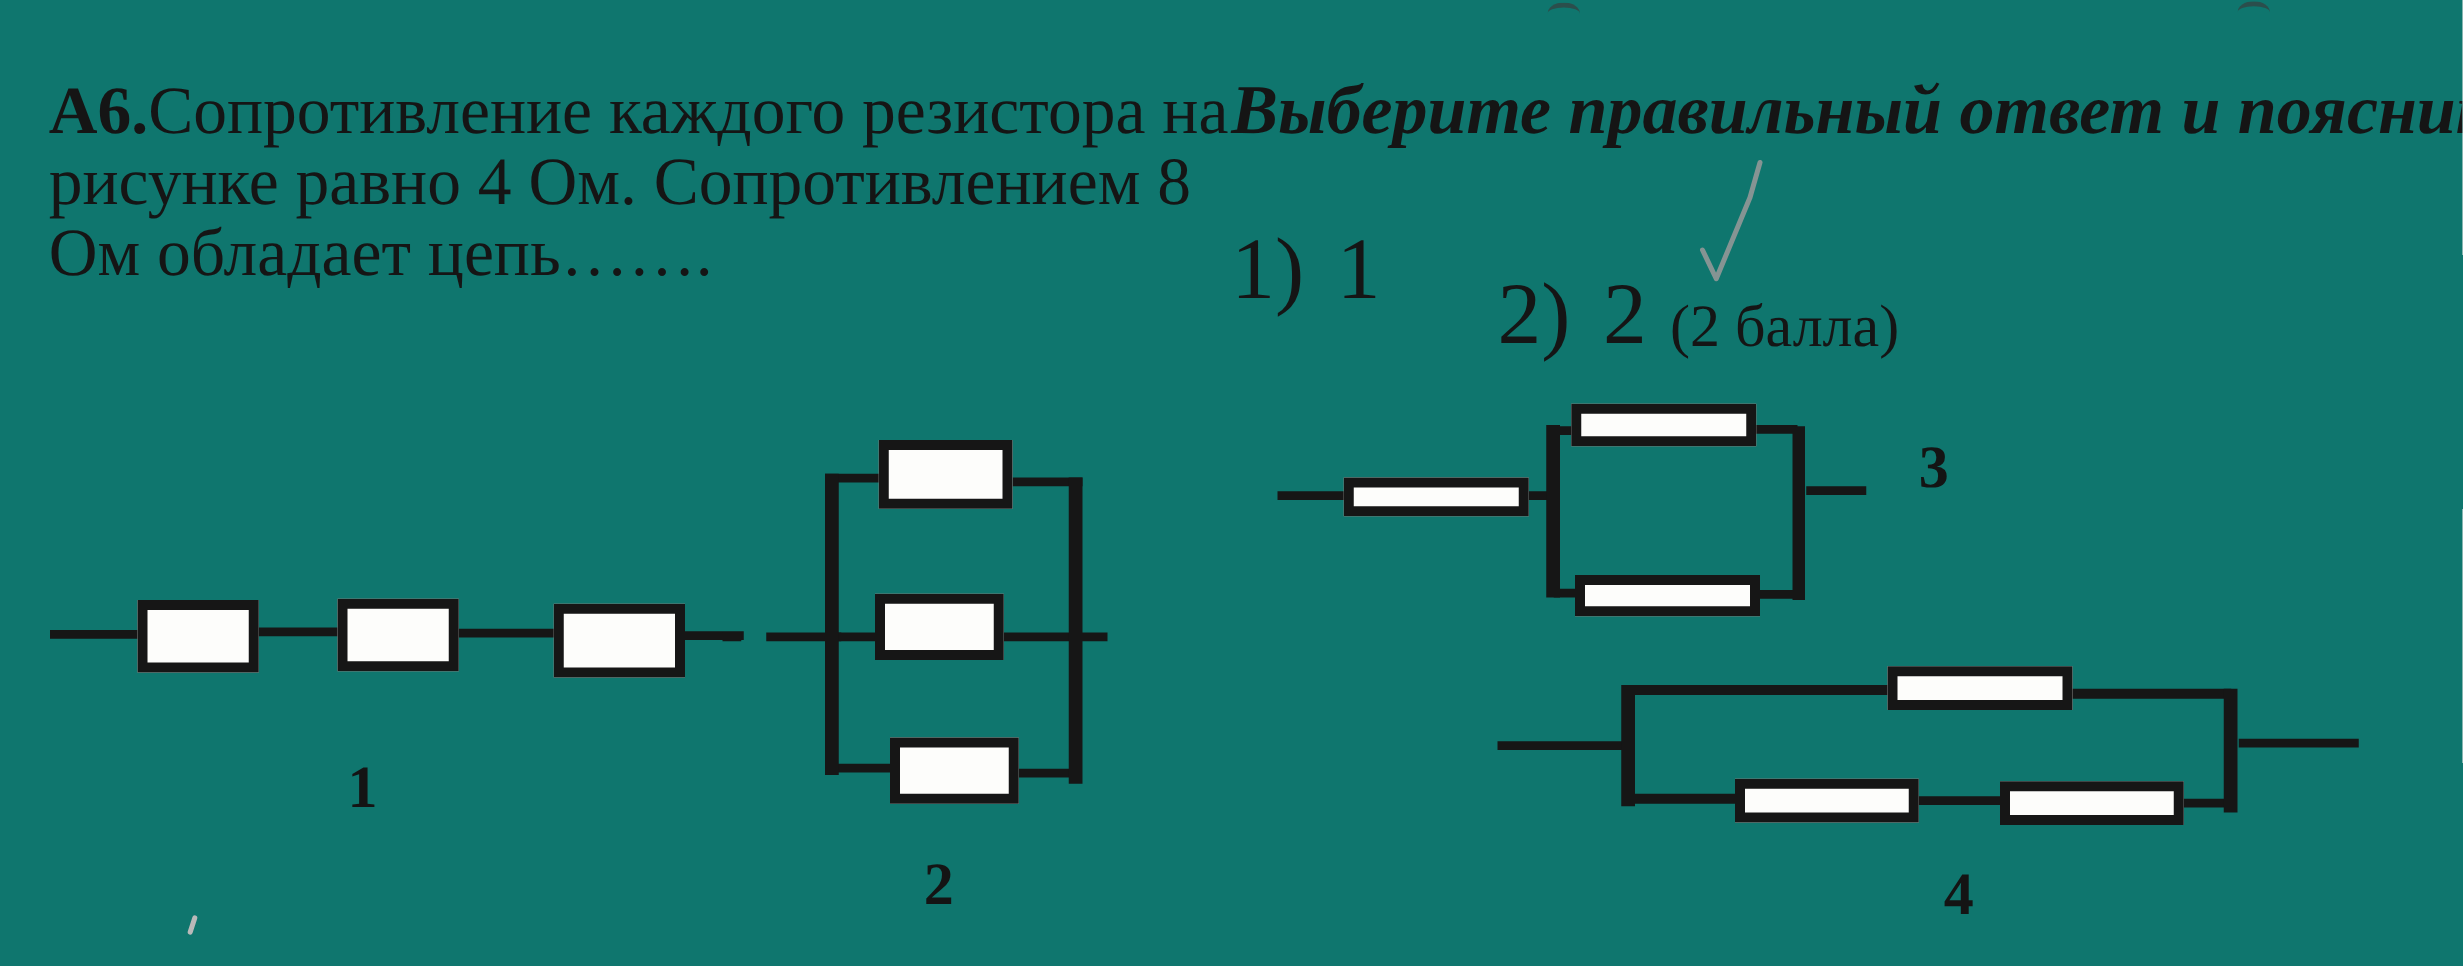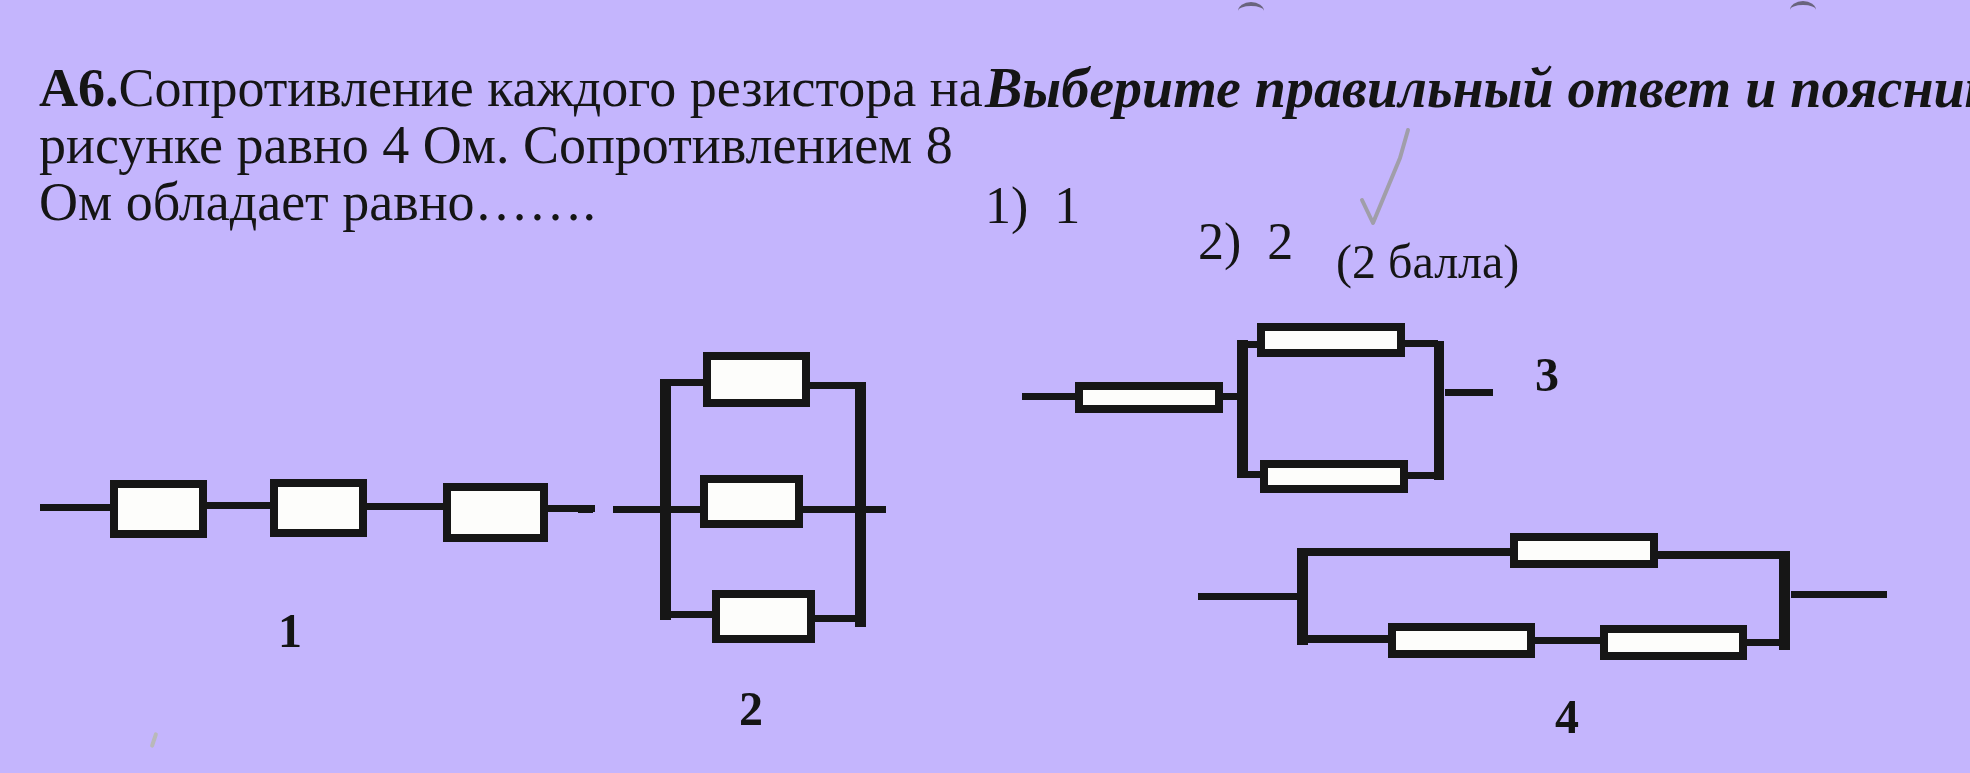--- a/index.html
+++ b/index.html
@@ -1,40 +1,40 @@
 <!DOCTYPE html>
 <html><head>
 <meta charset="utf-8">
 <style>
   html,body{margin:0;padding:0;background:#e8e8e8;}
   .page{
     position:relative;
     width:1970px;height:773px;
-    background:#c4b5fd;
+    background:#0f766e;
     overflow:hidden;
     font-family:"Liberation Serif","DejaVu Serif",serif;
     color:#151515;
   }
   
   .question{
     position:absolute;left:39px;top:60px;width:890px;
     font-size:54px;line-height:57px;
   }
   .q-line{text-align:justify;text-align-last:justify;white-space:nowrap;}
   .q-line.last{text-align:left;text-align-last:left;}
   .q-num{font-weight:bold;}
   
   .instruction{
     position:absolute;left:985px;top:60px;width:920px;
     font-size:56px;line-height:57px;
     font-weight:bold;font-style:italic;
     white-space:nowrap;
   }
   
-  .answer-row{position:absolute;left:0;top:176px;width:1970px;height:64px;font-size:52px;}
+  .answer-row{position:absolute;left:0;top:176px;width:1970px;height:64px;font-size:70px;}
   .answer-option{position:absolute;top:0;white-space:nowrap;}
   .opt-val{margin-left:26px;}
   .points-note{
     position:absolute;left:1336px;top:234px;
     font-size:48px;white-space:nowrap;
   }
   
   .checkmark-svg{position:absolute;left:1348px;top:120px;overflow:visible;}
   
   .wire{position:absolute;background:#161616;}
@@ -52,21 +52,21 @@
   .art-slash{width:4px;height:16px;background:#b9b9b9;transform:rotate(18deg);border-radius:2px;}
 </style>
 </head>
 <body>
 
 <div class="page">
 
   <div class="question">
     <div class="q-line"><span class="q-num">А6.</span><span>Сопротивление каждого резистора на</span></div>
     <div class="q-line">рисунке равно 4 Ом. Сопротивлением 8</div>
-    <div class="q-line last">Ом обладает равно…….</div>
+    <div class="q-line last">Ом обладает цепь…….</div>
   </div>
 
   <div class="instruction">
     <div>Выберите правильный ответ и поясните</div>
   </div>
 
   <div class="answer-row" id="answer-row">
       <span class="answer-option" style="left: 985px;"><span>1)</span><span class="opt-val">1</span></span>
       <span class="answer-option" style="left: 1198px; margin-top: 36px;"><span>2)</span><span class="opt-val">2</span></span>
     </div>

